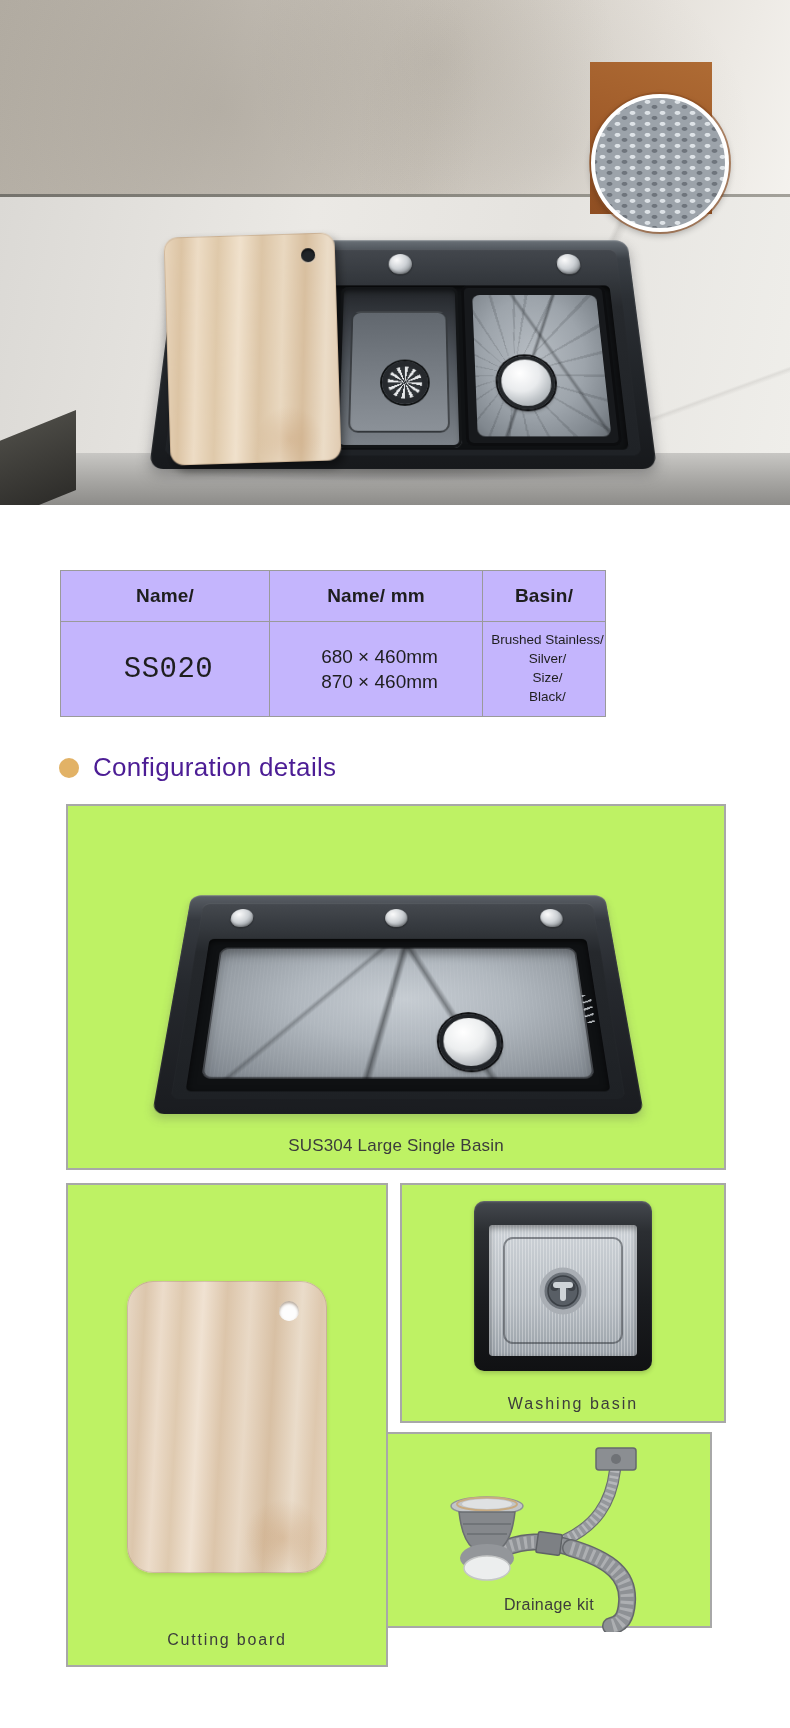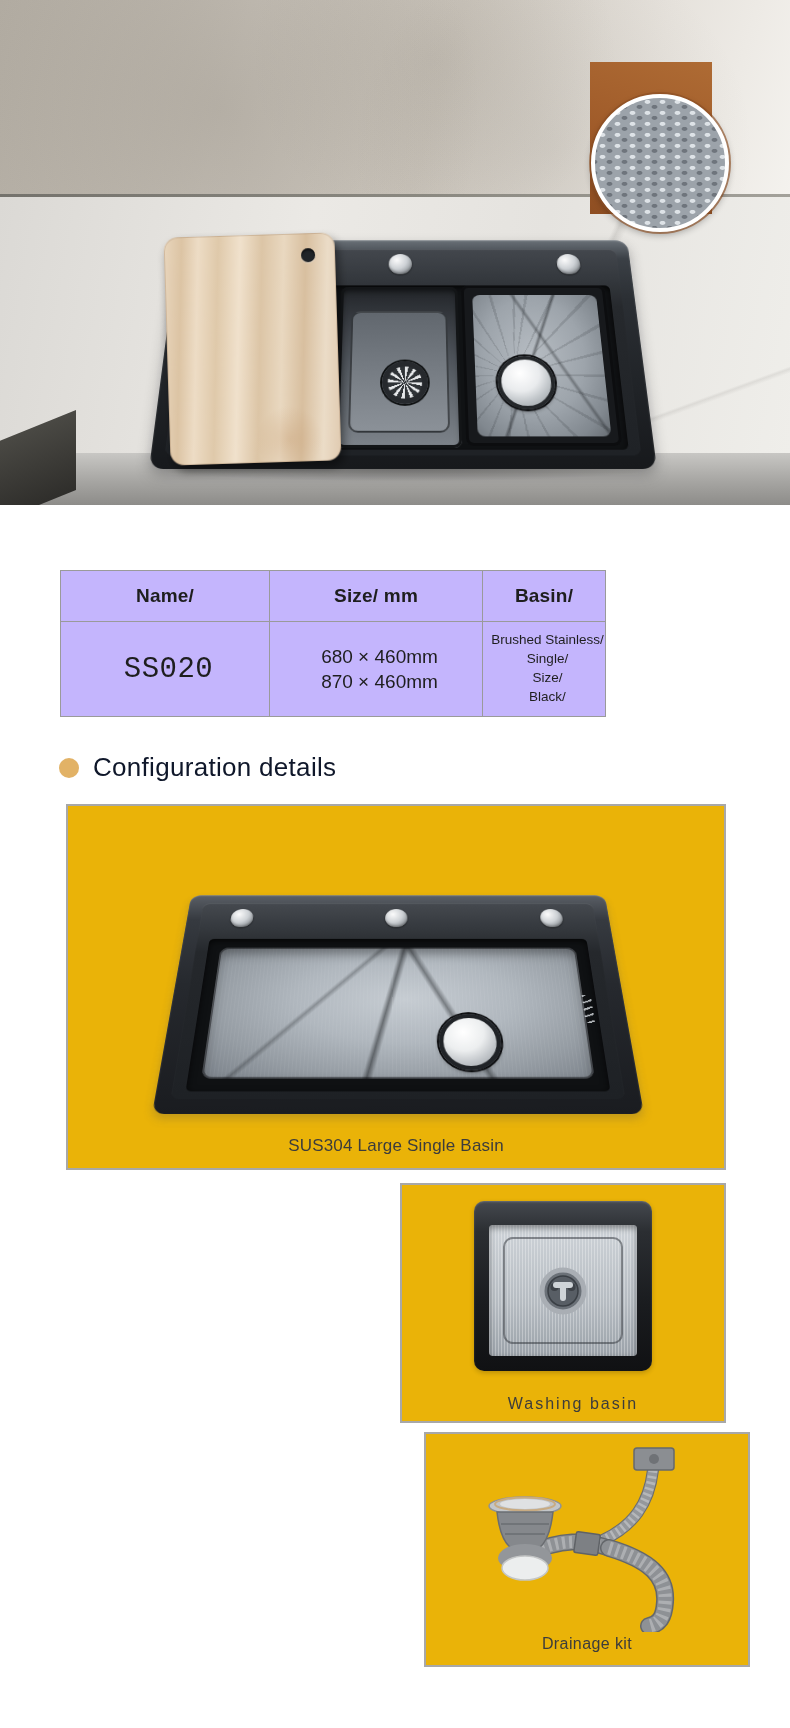--- a/index.html
+++ b/index.html
@@ -87,27 +87,27 @@
   .spec-table th{height:50px;font-size:19px;font-weight:700;letter-spacing:.2px;}
   .spec-table td{height:94px;padding-left:7px;}
   .col-name{width:209px;} .col-size{width:213px;} .col-finish{width:123px;}
   .cell-name{font-size:29px;letter-spacing:.5px;font-family:Liberation Mono, monospace;}
   .cell-size span{display:block;font-size:19px;line-height:1.32;}
   .cell-finish span{display:block;font-size:13.5px;line-height:1.4;}
 
   
   .config-heading{position:absolute;left:59px;top:752px;display:flex;align-items:center;}
   .bullet{width:20px;height:20px;border-radius:50%;background:#e2b266;margin-right:14px;flex:0 0 auto;}
-  .config-heading h2{margin:0;font-size:26px;font-weight:400;color:#0f172a;letter-spacing:.3px;}
-
-  .panel{position:absolute;box-sizing:border-box;border:2px solid #a8a8a8;background:#eab308;}
+  .config-heading h2{margin:0;font-size:26px;font-weight:400;color:#4c1d95;letter-spacing:.3px;}
+
+  .panel{position:absolute;box-sizing:border-box;border:2px solid #a8a8a8;background:#bef264;}
   .panel-main{left:66px;top:804px;width:660px;height:366px;}
   .panel-cutting{left:66px;top:1183px;width:322px;height:484px;}
   .panel-washing{left:400px;top:1183px;width:326px;height:240px;}
-  .panel-drainage{left:424px;top:1432px;width:326px;height:235px;}
+  .panel-drainage{left:386px;top:1432px;width:326px;height:196px;}
   .panel-caption{position:absolute;left:0;right:0;bottom:12px;text-align:center;
     font-size:16px;color:#3c3c3c;}
   .cap-main{letter-spacing:.2px;font-size:17px;}
   .cap-cut{letter-spacing:1.8px;bottom:16px;}
   .cap-wash{letter-spacing:2px;bottom:8px;padding-left:20px;}
   .cap-drain{letter-spacing:.4px;bottom:12px;}
 
   
   .big-sink{position:absolute;left:84px;top:36px;width:492px;height:272px;border-radius:12px;
     background:linear-gradient(180deg,#5a5f66 0%,#363a40 13%,#26292e 45%,#1a1c20 100%);
@@ -198,34 +198,34 @@
 
   <table class="spec-table">
     <colgroup>
         <col class="col-name">
         <col class="col-size">
         <col class="col-finish">
       </colgroup>
     <thead>
       <tr>
         <th>Name/</th>
-        <th>Size/ mm</th>
+        <th>Name/ mm</th>
         <th>Basin/</th>
       </tr>
     </thead>
     <tbody>
       <tr>
         <td class="cell-name">SS020</td>
         <td class="cell-size">
           <span>680 × 460mm</span>
           <span>870 × 460mm</span>
         </td>
         <td class="cell-finish">
           <span>Brushed Stainless/</span>
-          <span>Single/</span>
+          <span>Silver/</span>
           <span>Size/</span>
           <span>Black/</span>
         </td>
       </tr>
     </tbody>
   </table>
 
   <div class="config-heading">
     <span class="bullet"></span>
     <h2>Configuration details</h2>
@@ -240,20 +240,26 @@
         <div class="bs-cavity">
           <div class="bs-floor"></div>
           <div class="bs-drain"></div>
           <div class="bs-logo"></div>
         </div>
       </div>
     </div>
     <div class="panel-caption cap-main">SUS304 Large Single Basin</div>
   </div>
 
+  <div class="panel panel-cutting">
+    <div class="cb">
+      <div class="cb-hole"></div>
+    </div>
+    <div class="panel-caption cap-cut">Cutting board</div>
+  </div>
 
   <div class="panel panel-washing">
     <div class="wb">
       <div class="wb-inner">
         <div class="wb-square"></div>
         <svg class="wb-drain" width="48" height="48" viewBox="0 0 48 48">
           <circle cx="24" cy="24" r="21" fill="#6b7178" stroke="#a9aeb4" stroke-width="5"></circle>
           <circle cx="24" cy="24" r="15" fill="#585e65" stroke="#3a3f45" stroke-width="1.5"></circle>
           <circle cx="15.5" cy="20" r="4" fill="#3d4248"></circle>
           <circle cx="32.5" cy="20" r="4" fill="#3d4248"></circle>

